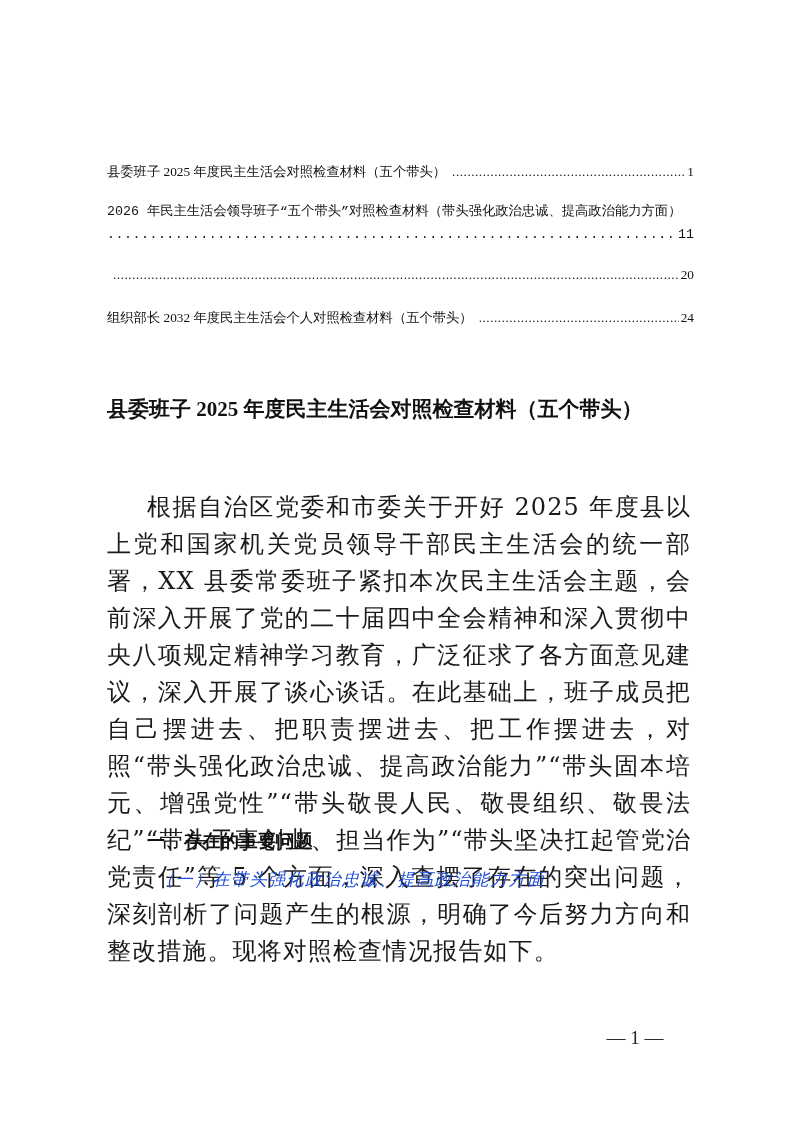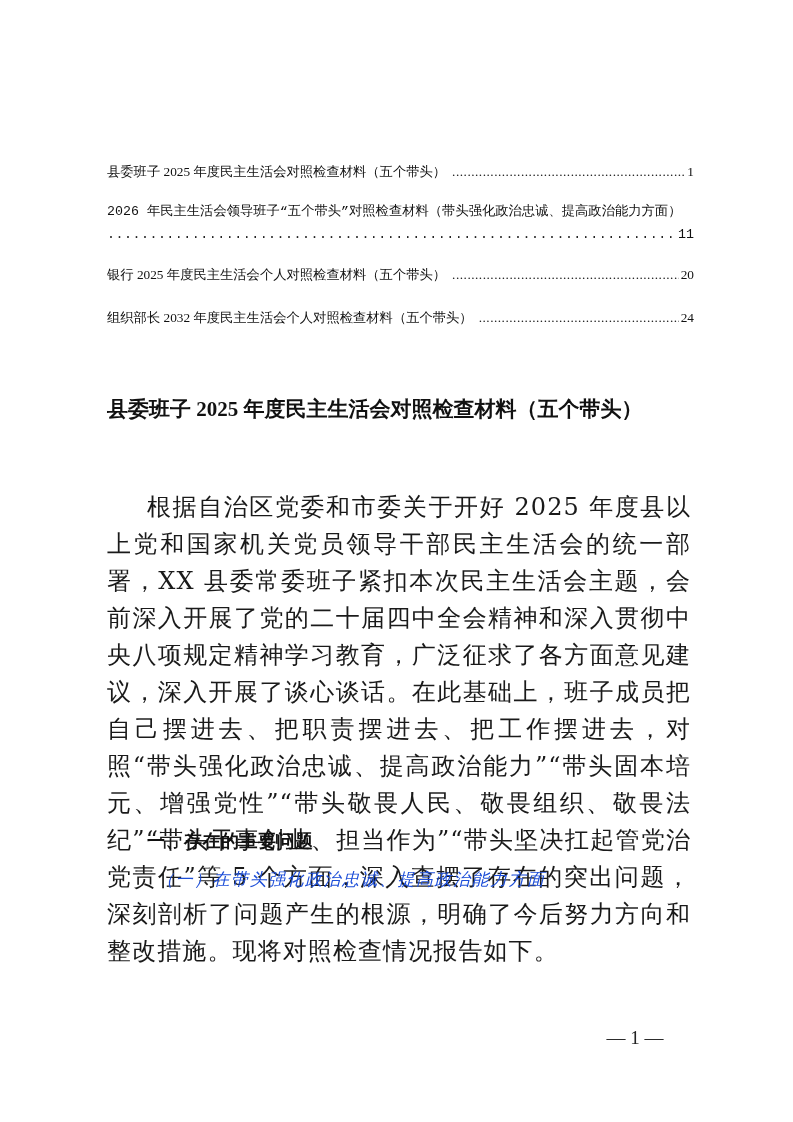--- a/index.html
+++ b/index.html
@@ -55,21 +55,20 @@
         <span class="toc-title">2026 年民主生活会领导班子“五个带头”对照检查材料（带头强化政治忠诚、提高政治能力方面）</span>
       </div>
       <div class="toc-row2">
         <span class="toc-dots"></span>
         <span class="toc-page">11</span>
       </div>
     </div>
 
     <div class="toc-entry" style="top:103px;">
       <div class="toc-row">
-        <span class="toc-title">银行 2025 年度民主生活会个人对照检查材料（五个带头）</span>
         <span class="toc-dots"></span>
         <span class="toc-page">20</span>
       </div>
     </div>
 
     <div class="toc-entry" style="top:146px;">
       <div class="toc-row">
         <span class="toc-title">组织部长 2032 年度民主生活会个人对照检查材料（五个带头）</span>
         <span class="toc-dots"></span>
         <span class="toc-page">24</span>

